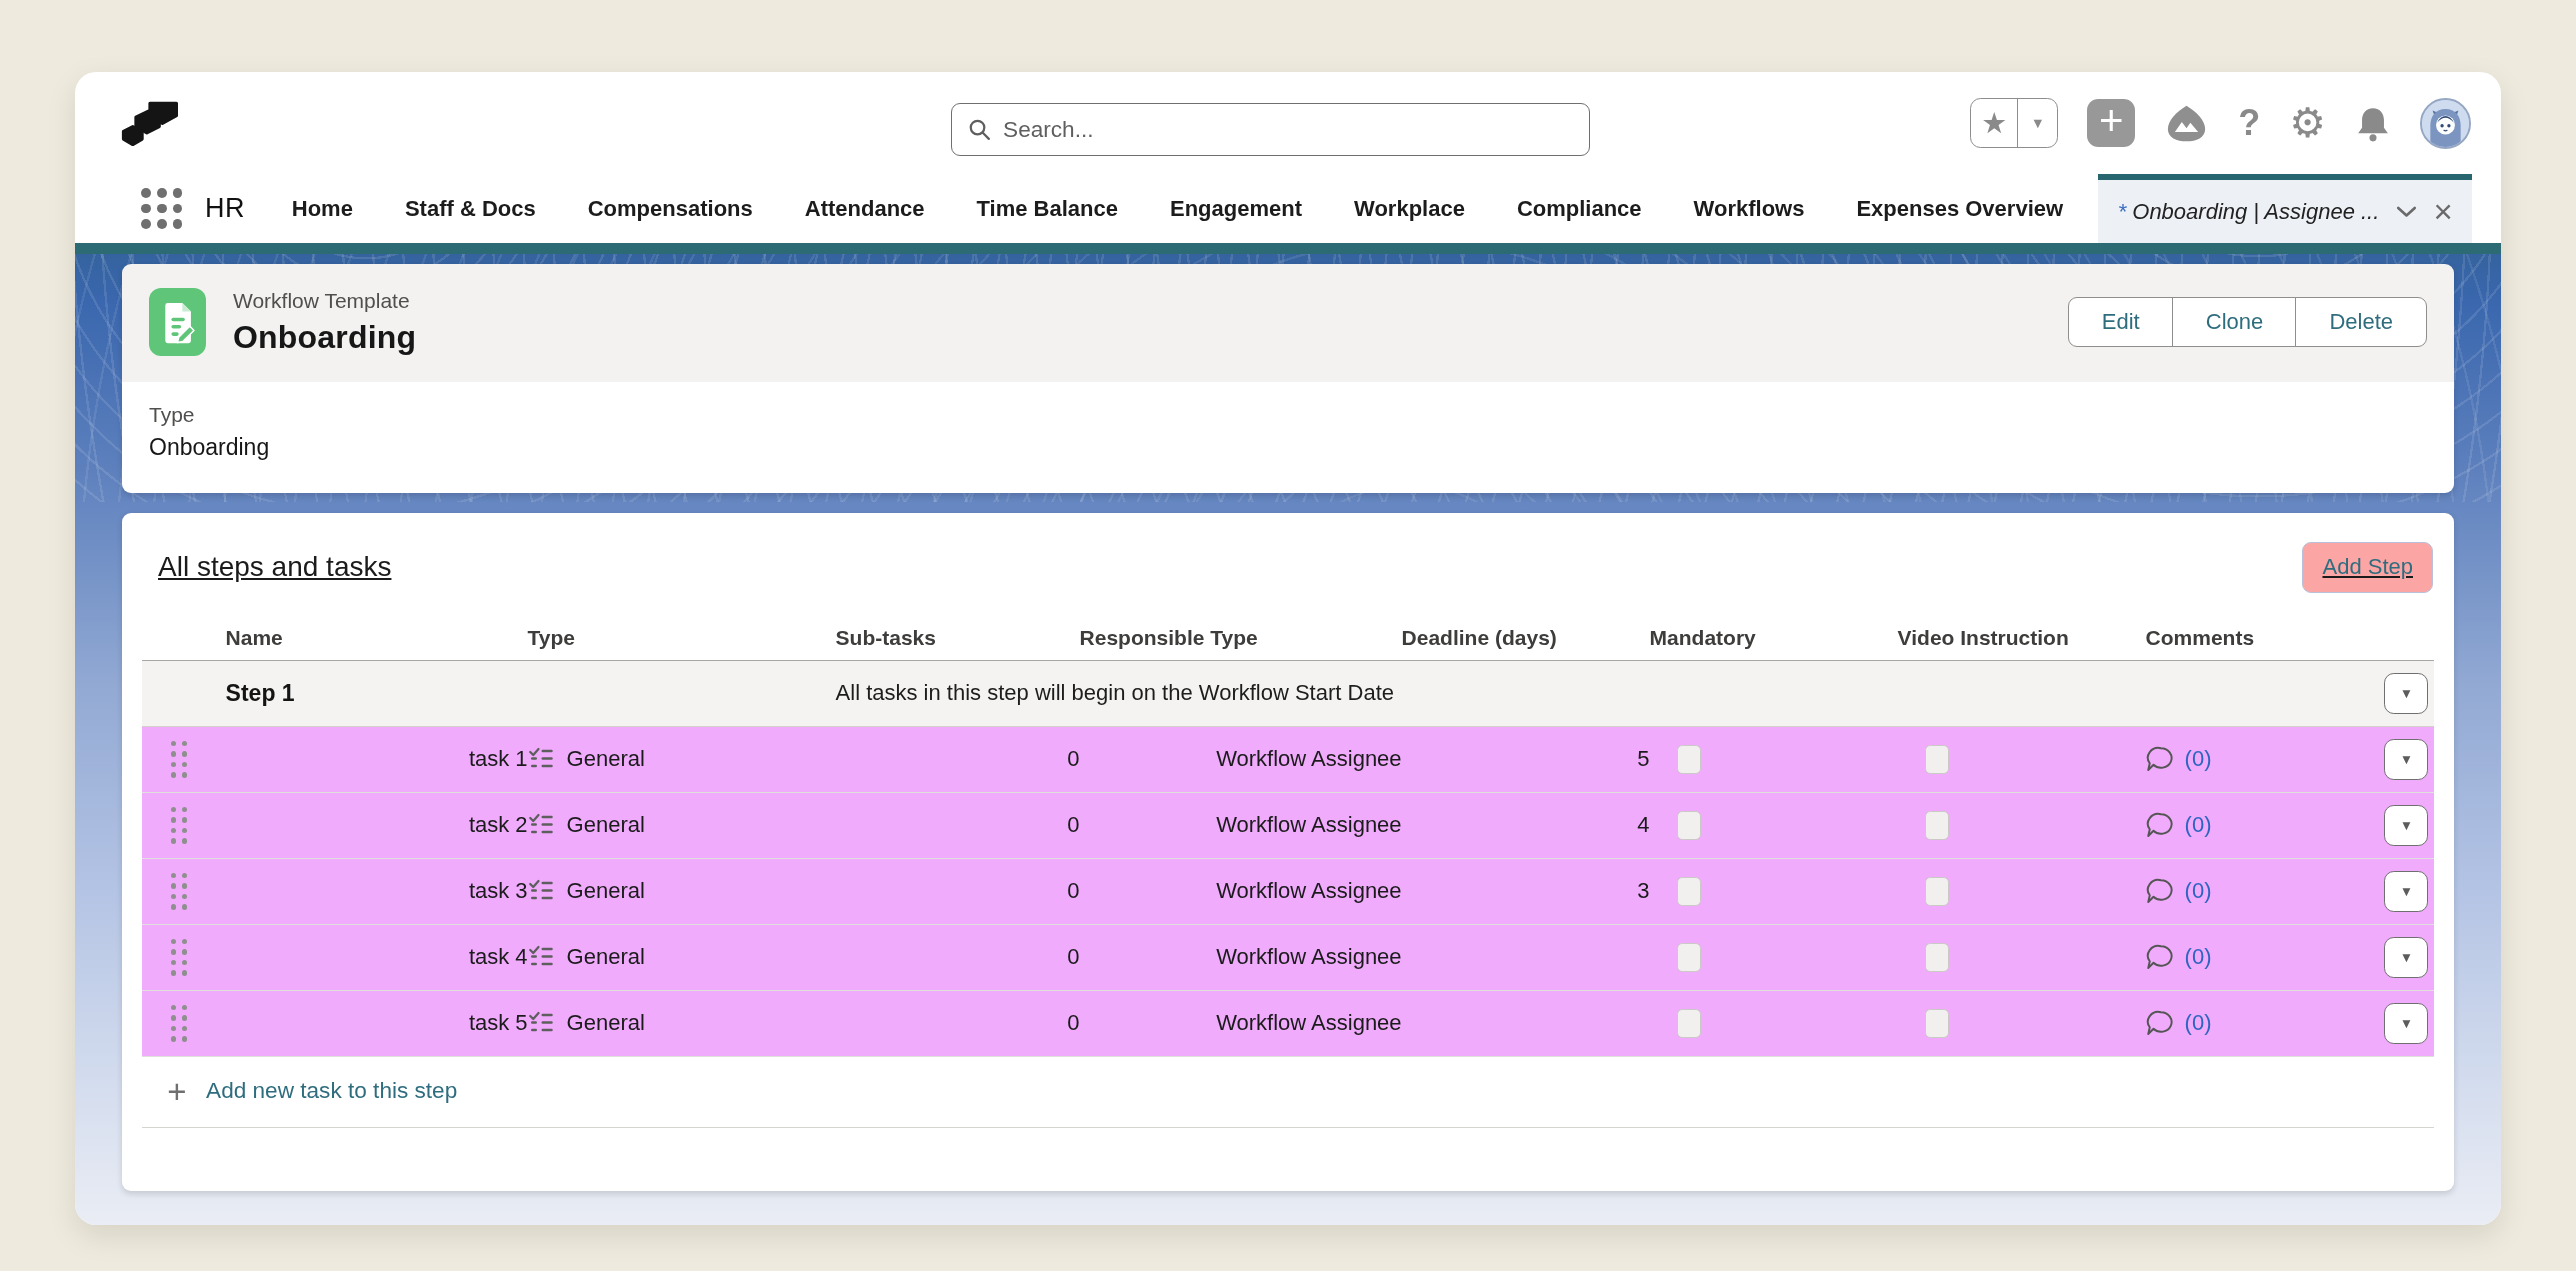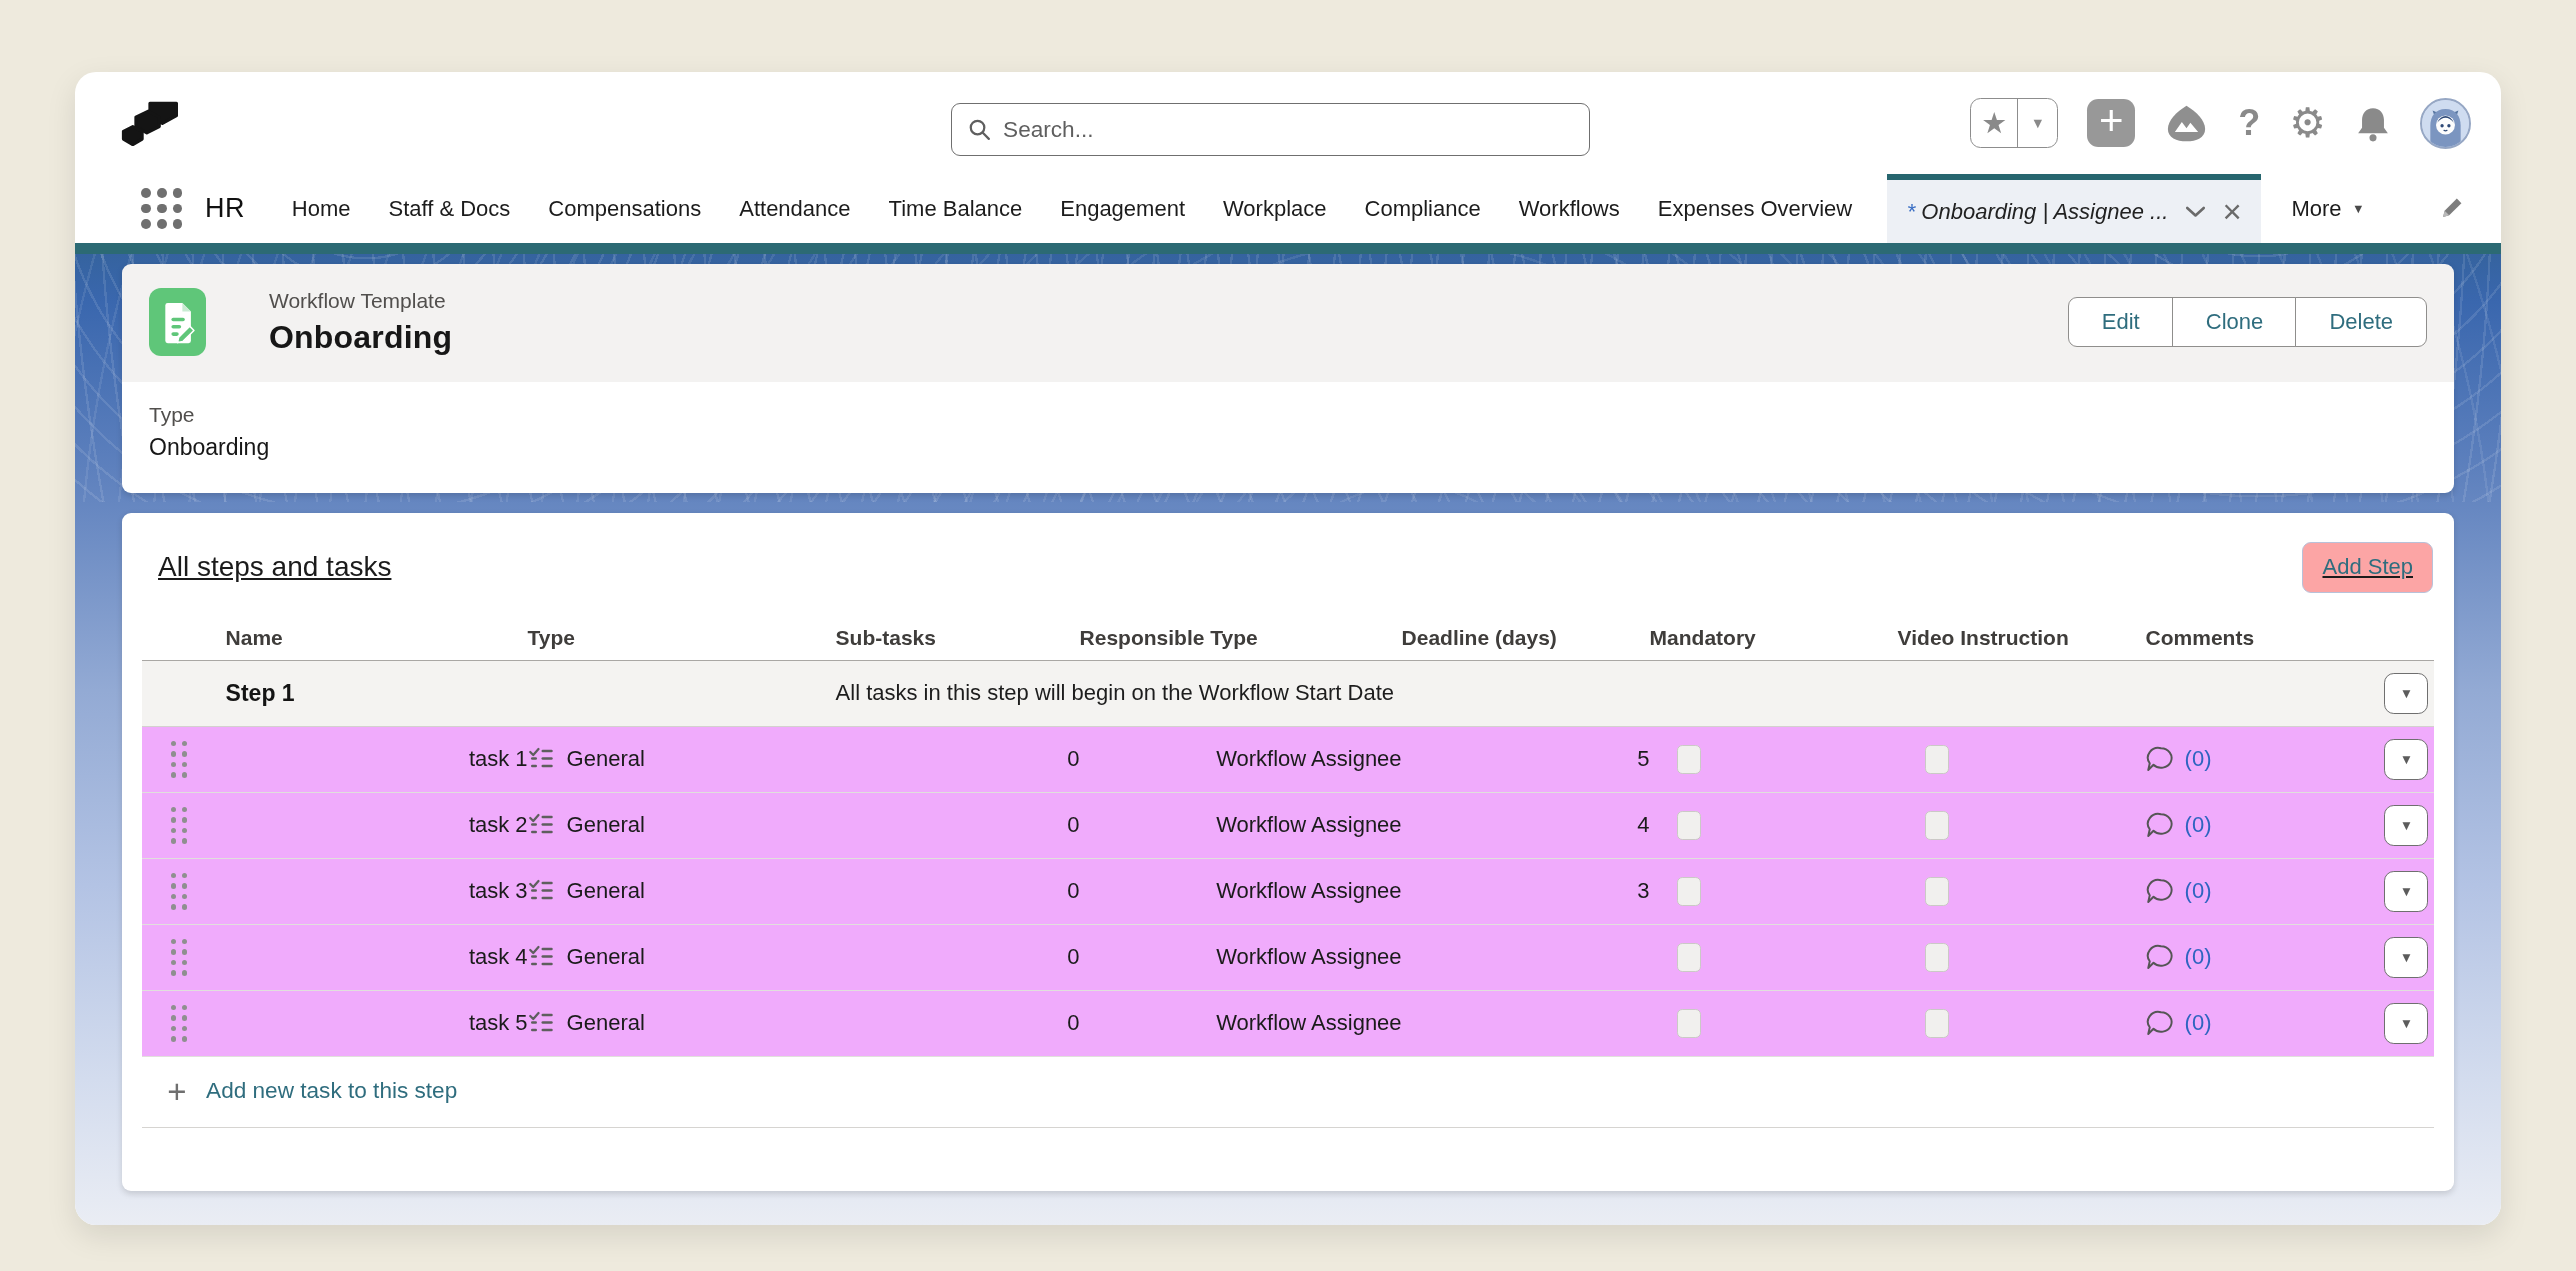--- a/index.html
+++ b/index.html
@@ -34,21 +34,21 @@
   .plus-btn { width: 48px; height: 48px; border-radius: 11.3px; background: #989898; color: #fff; font-size: 42px; font-weight: 400; display:flex; align-items:center; justify-content:center; line-height: 0; padding-bottom: 4.5px; }
   .ghost-ic { color: #8a8a8a; display:flex; align-items:center; justify-content:center; }
   .help-ic { font-size: 36px; font-weight: 700; }
   .gear-ic { font-size: 41px; }
   .avatar { width: 51px; height: 51px; border-radius: 50%; overflow: hidden; border: 2.3px solid #96a7c4; background: #cfdcf0; }
   
   .navbar { height: 69px; display: flex; align-items: center; padding-left: 66px; }
   .waffle { display: grid; grid-template-columns: repeat(3, 9.8px); grid-template-rows: repeat(3, 9.8px); gap: 6px; }
   .waffle i { width: 9.8px; height: 9.8px; border-radius: 50%; background: #6f6f6f; }
   .app-name { margin-left: 22.6px; font-size: 27px; font-weight: 500; letter-spacing: 0.4px; color: #111; }
-  .tabs { display: flex; align-items: center; margin-left: 47px; gap: 38px; height: 100%; }
+  .tabs { display: flex; align-items: center; margin-left: 47px; gap: 52px; height: 100%; font-weight: bold; }
   .tab { font-size: 22px; color: #1c1c1c; white-space: nowrap; }
   .active-tab {
     margin-left: 35px; height: 100%; display: flex; align-items: center; gap: 16.6px;
     padding: 0 19.6px; background: #edf0f5; border-top: 6px solid #27666f;
   }
   .active-tab .t-label { font-style: italic; font-size: 22px; color: #222; white-space: nowrap; }
   .active-tab .t-star { color: #3b6fc4; margin-right: 6px; font-style: italic; }
   .chev-down { width: 21px; height: 13.5px; }
   .close-x { font-size: 33px; color: #6a6a6a; line-height: 1; }
   .more { display: flex; align-items: center; gap: 10.5px; margin-left: 30px; }
@@ -63,21 +63,21 @@
   }
   .console::before {
     content: ""; position: absolute; left: 0; right: 0; top: 0; height: 248px; pointer-events: none;
     background:
       repeating-radial-gradient(circle at 12% -40%, rgba(255,255,255,.11) 0 2.3px, rgba(255,255,255,0) 2.3px 25.6px),
       repeating-radial-gradient(circle at 55% 150%, rgba(255,255,255,.09) 0 2.3px, rgba(255,255,255,0) 2.3px 35px),
       repeating-radial-gradient(circle at 90% -60%, rgba(255,255,255,.11) 0 2.3px, rgba(255,255,255,0) 2.3px 30px);
   }
   .card { position: relative; border-radius: 9px; overflow: hidden; box-shadow: 0 2.3px 6px rgba(0,0,0,.14); }
   
-  .record-head { background: #f3f2f1; display: flex; align-items: center; padding: 24px 27px 25.6px; gap: 36px; }
+  .record-head { background: #f3f2f1; display: flex; align-items: center; padding: 24px 27px 25.6px; }
   .doc-tile { width: 57px; height: 68px; border-radius: 12px; background: #5fc679; display:flex; align-items:center; justify-content:center; flex: none; }
   .record-titles { margin-left: 27px; }
   .entity-label { font-size: 21px; color: #514f4d; margin-bottom: 6px; }
   .record-title { font-size: 32px; font-weight: 700; color: #171717; letter-spacing: 0.2px; }
   .record-actions { margin-left: auto; display: flex; }
   .rbtn {
     height: 50px; padding: 0 33px; background: #fff; border: 1.9px solid #8f8e8c;
     font-size: 22px; color: #2f6d7e; font-family: inherit; cursor: pointer;
   }
   .rbtn + .rbtn { margin-left: -1.9px; }

